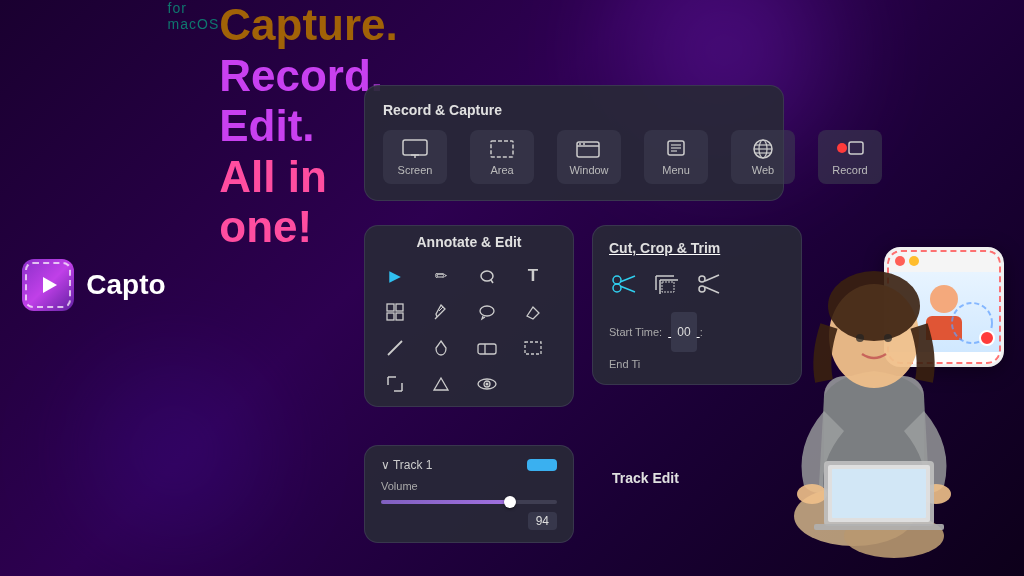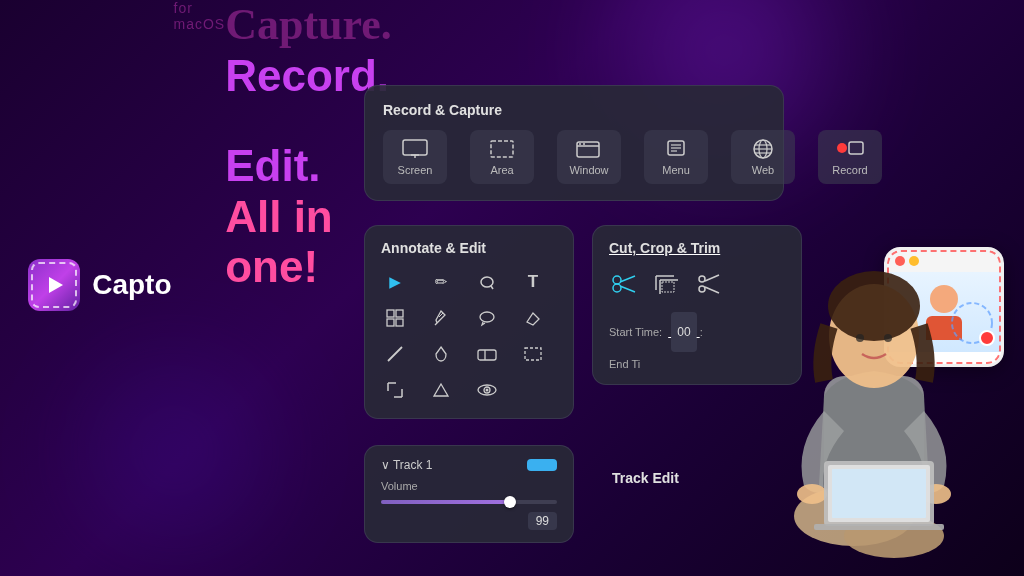--- a/index.html
+++ b/index.html
@@ -61,36 +61,36 @@
     }
 
     .logo-text {
       font-size: 28px;
       font-weight: 700;
       color: #fff;
     }
 
     .for-macos {
       font-size: 14px;
-      color: #701a75;
+      color: #0f766e;
       margin-left: 2px;
       margin-bottom: 20px;
       letter-spacing: 1px;
     }
 
     .tagline {
       font-size: 44px;
       font-weight: 900;
       line-height: 1.15;
       margin-bottom: 4px;
     }
 
-    .tagline .line1 { color: #701a75; font-family: Liberation Serif, serif; }
+    .tagline .line1 { color: #a16207; }
     .tagline .line2 { color: #c840f0; }
-    .tagline .line3 { color: #c840f0; margin-top: 40px; }
+    .tagline .line3 { color: #c840f0; }
     .tagline .line4 { color: #ff4da0; }
 
     
     .right-panel {
       position: absolute;
       right: 0;
       top: 0;
       bottom: 0;
       width: 680px;
       display: flex;
@@ -167,21 +167,22 @@
       background: #ff3b3b;
       border-radius: 50%;
       margin: 0 auto 2px;
     }
 
     
     .annotate-card {
       top: 178px;
       left: 20px;
       width: 210px;
-      padding: 14px 16px;
+      padding: 8px 16px;
+      text-align: center;
     }
 
     .tool-grid {
       display: grid;
       grid-template-columns: repeat(4, 1fr);
       gap: 8px;
       margin-top: 10px;
     }
 
     .tool-icon {
@@ -650,21 +651,21 @@
     <div class="track-header">
       <span class="track-title">∨ <span>Track 1</span></span>
       <div class="track-chip"></div>
     </div>
     <div class="volume-label">Volume</div>
     <div class="slider-track">
       <div class="slider-fill"></div>
       <div class="slider-thumb"></div>
     </div>
     <div style="display:flex;justify-content:flex-end;">
-      <span class="volume-value">99</span>
+      <span class="volume-value">94</span>
     </div>
   </div>
 
   <div style="position:absolute;bottom:90px;left:268px;font-size:14px;font-weight:600;color:#e0e0e0;">Track Edit</div>
 
   <div class="avatar-card">
     <div class="avatar-header">
       <div class="avatar-dot red"></div>
       <div class="avatar-dot yellow"></div>
     </div>

